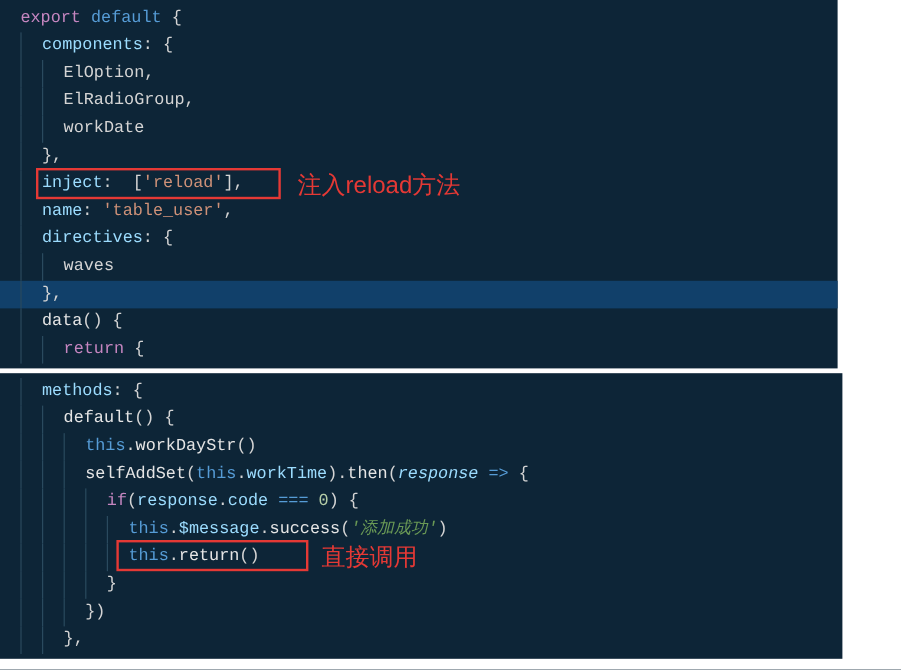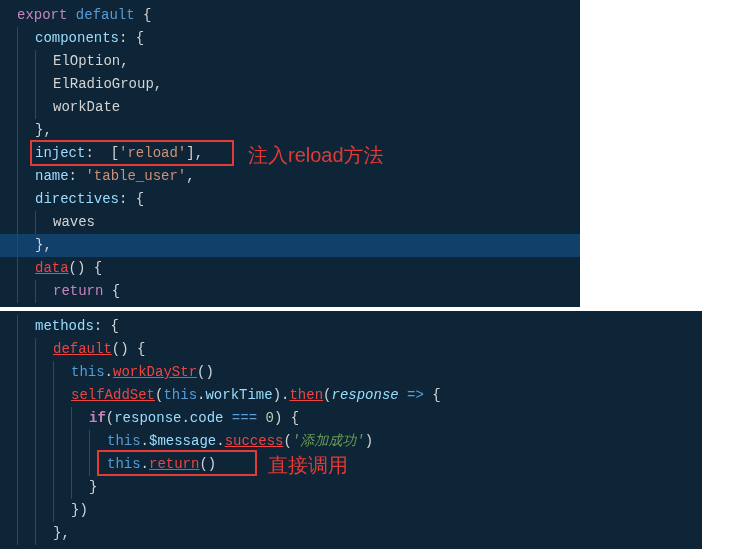--- a/index.html
+++ b/index.html
@@ -7,21 +7,21 @@
     padding: 0;
     background: #fff;
     font-family: Consolas, "Courier New", monospace;
     font-size: 14px;
     line-height: 23px;
   }
   .editor {
     background: #0d2537;
     color: #d4d4d4;
     padding: 4px 0;
-    width: 580px;
+    width: 698px;
     position: relative;
   }
   .editor.second {
     margin-top: 4px;
     width: 702px;
   }
   .line {
     padding-left: 8px;
     white-space: pre;
     position: relative;
@@ -36,28 +36,28 @@
     height: 23px;
     vertical-align: top;
     margin-right: 17px;
     position: relative;
     top: 0;
   }
   .kw-export { color: #c586c0; }
   .kw-default { color: #569cd6; }
   .kw-this { color: #569cd6; }
   .kw-return { color: #c586c0; }
-  .kw-if { color: #c586c0; font-weight: bold; }
+  .kw-if { color: #c586c0; }
   .kw-arrow { color: #569cd6; }
   .prop { color: #9cdcfe; }
   .plain { color: #d4d4d4; }
   .str { color: #ce9178; }
   .str-green { color: #6a9955; font-style: italic; }
   .num { color: #b5cea8; }
-  .meth { color: #ef4444; text-decoration: underline; }
+  .meth { color: #e5e5e5; }
   .param { color: #9cdcfe; font-style: italic; }
   .eq { color: #569cd6; }
 
   .redbox {
     border: 2px solid #e53935;
     position: absolute;
     pointer-events: none;
   }
   .annotation {
     color: #e53935;

